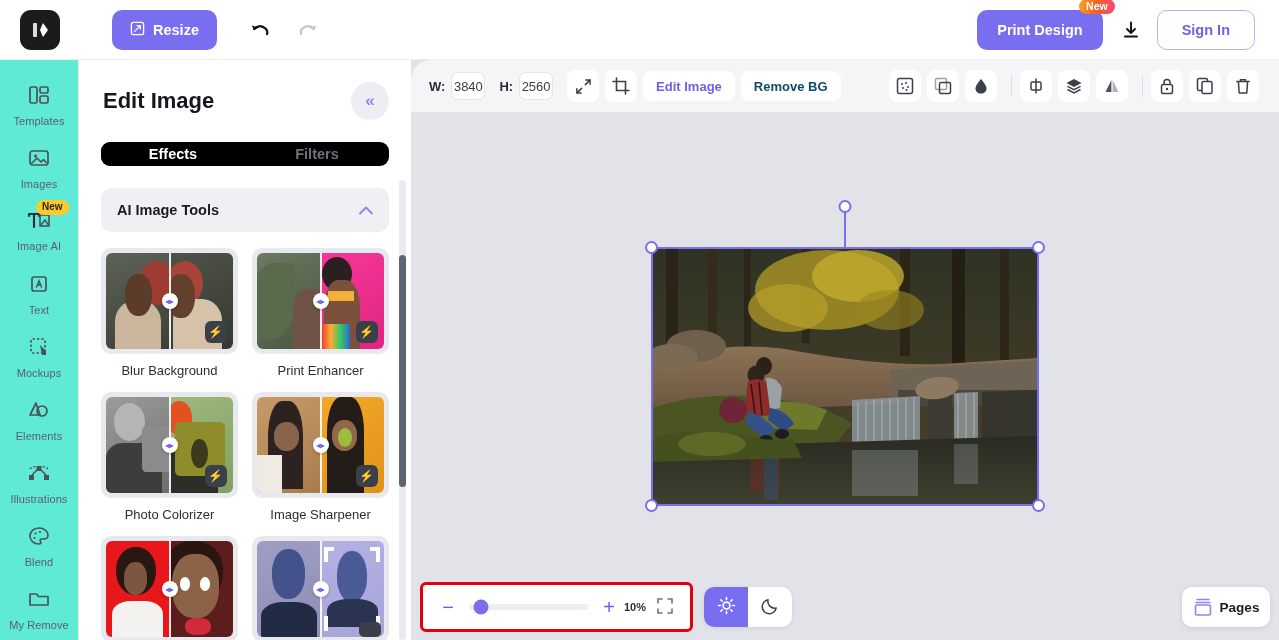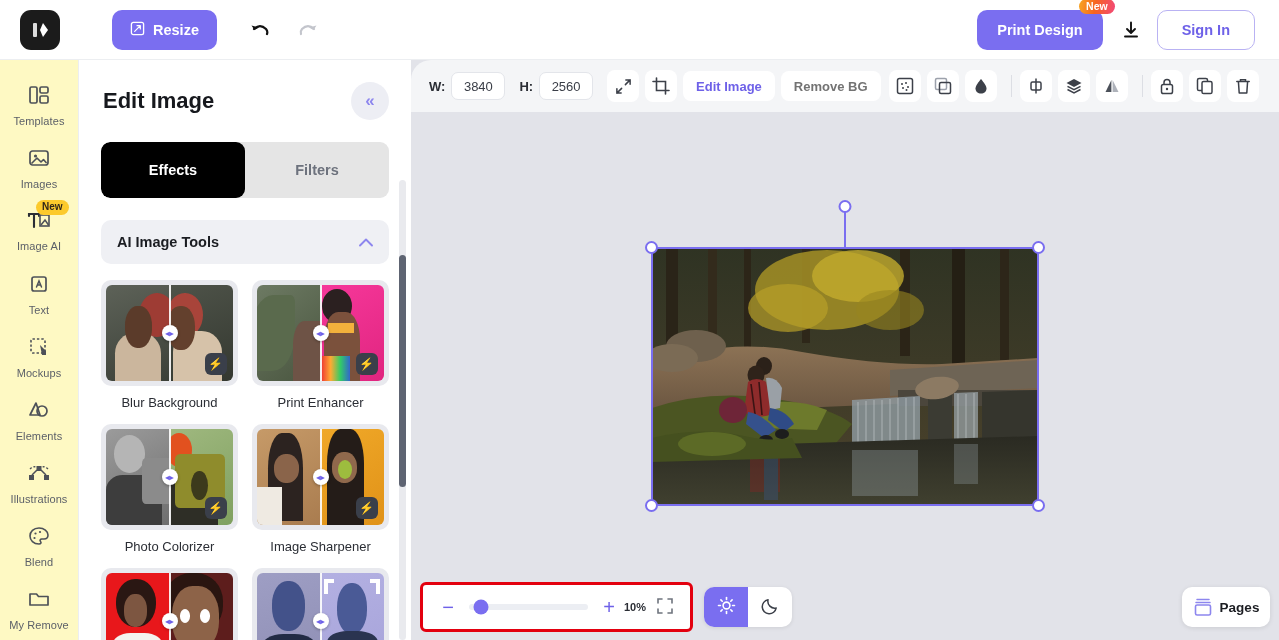--- a/index.html
+++ b/index.html
@@ -53,21 +53,21 @@
   }
   .btn-signin {
     height: 40px; padding: 0 24px; border: 1.4px solid #b9b2f3; background: #fff;
     color: #6e61e8; border-radius: 10px; font-size: 14.5px; font-weight: bold;
     cursor: pointer; margin-right: 24px; font-family: inherit;
   }
 
   
   .rail {
     position: absolute; left: 0; top: 60px; width: 79px; height: 580px;
-    background: #fef9c3; border-right: 1px solid #eceef1;
+    background: #5eead4; border-right: 1px solid #eceef1;
     padding-top: 14px; display: flex; flex-direction: column; align-items: center;
   }
   .rail-item {
     position: relative; width: 79px; height: 64px; display: flex;
     flex-direction: column; align-items: center; justify-content: center;
     cursor: pointer; gap: 4px;
   }
   .rail-label { font-size: 11px; color: #5b5f68; letter-spacing: .1px; }
   .rail-badge {
     position: absolute; top: 0px; right: 10px;
@@ -85,22 +85,22 @@
     display: flex; align-items: center; justify-content: space-between;
     padding: 22px 22px 0 24px;
   }
   .panel-title { font-size: 22px; font-weight: bold; color: #16181d; }
   .collapse-btn {
     width: 38px; height: 38px; border-radius: 50%; background: #edeef4;
     border: none; display: flex; align-items: center; justify-content: center;
     cursor: pointer; color: #8d86ee; font-size: 17px; font-weight: bold;
   }
   .tabs {
-    margin: 22px 22px 0 22px; display: flex; background: #e5e5e5;
-    border-radius: 9px; overflow: hidden; height: 56px;
+    margin: 22px 22px 0 22px; display: flex; background: #000000;
+    border-radius: 9px; overflow: hidden; height: 24px;
   }
   .tab {
     flex: 1; display: flex; align-items: center; justify-content: center;
     font-size: 14.5px; font-weight: bold; color: #6d727d; cursor: pointer;
     border-radius: 9px;
   }
   .tab.active { background: #000000; color: #ffffff; }
   .accordion {
     margin: 22px 22px 0 22px; height: 44px; background: #eff0f4; border-radius: 10px;
     display: flex; align-items: center; justify-content: space-between;
@@ -156,32 +156,32 @@
     position: absolute; left: 411px; top: 60px; width: 868px; height: 580px;
     background: #e2e3e9;
   }
   .canvas-toolbar {
     position: absolute; left: 0; top: 0; width: 868px; height: 52px;
     background: #f4f5f7; border-top-left-radius: 20px;
     display: flex; align-items: center; padding: 0 14px 0 18px;
   }
   .dim-label { font-size: 13px; font-weight: bold; color: #2b2e35; margin-right: 6px; }
   .dim-input {
-    width: 54px; height: 28px; border-radius: 7px; border: 1px solid #e3e5ea;
+    width: 34px; height: 28px; border-radius: 7px; border: 1px solid #e3e5ea;
     background: #fff; text-align: center; font-size: 13px; color: #3a3e47;
     font-family: inherit; margin-right: 14px;
   }
   .tb-icon {
     width: 32px; height: 32px; border-radius: 8px; background: #fff; border: none;
     display: flex; align-items: center; justify-content: center; cursor: pointer;
     margin-right: 6px;
   }
   .tb-text {
     height: 30px; padding: 0 13px; border-radius: 8px; border: none; background: #fff;
-    font-size: 13px; font-weight: bold; color: #737373; cursor: pointer;
+    font-size: 13px; font-weight: bold; color: #0c4a6e; cursor: pointer;
     margin-right: 6px; font-family: inherit; display: flex; align-items: center;
   }
   .tb-text.active { color: #6e61e8; }
   .tb-sep { width: 1px; height: 22px; background: #dcdee4; margin: 0 8px; }
 
   
   .sel-wrap { position: absolute; left: 652px; top: 248px; width: 386px; height: 257px; }
   .sel-img { position: absolute; inset: 0; overflow: hidden; }
   .sel-box {
     position: absolute; inset: -1px; border: 2px solid #7a6ef0; box-sizing: content-box;

